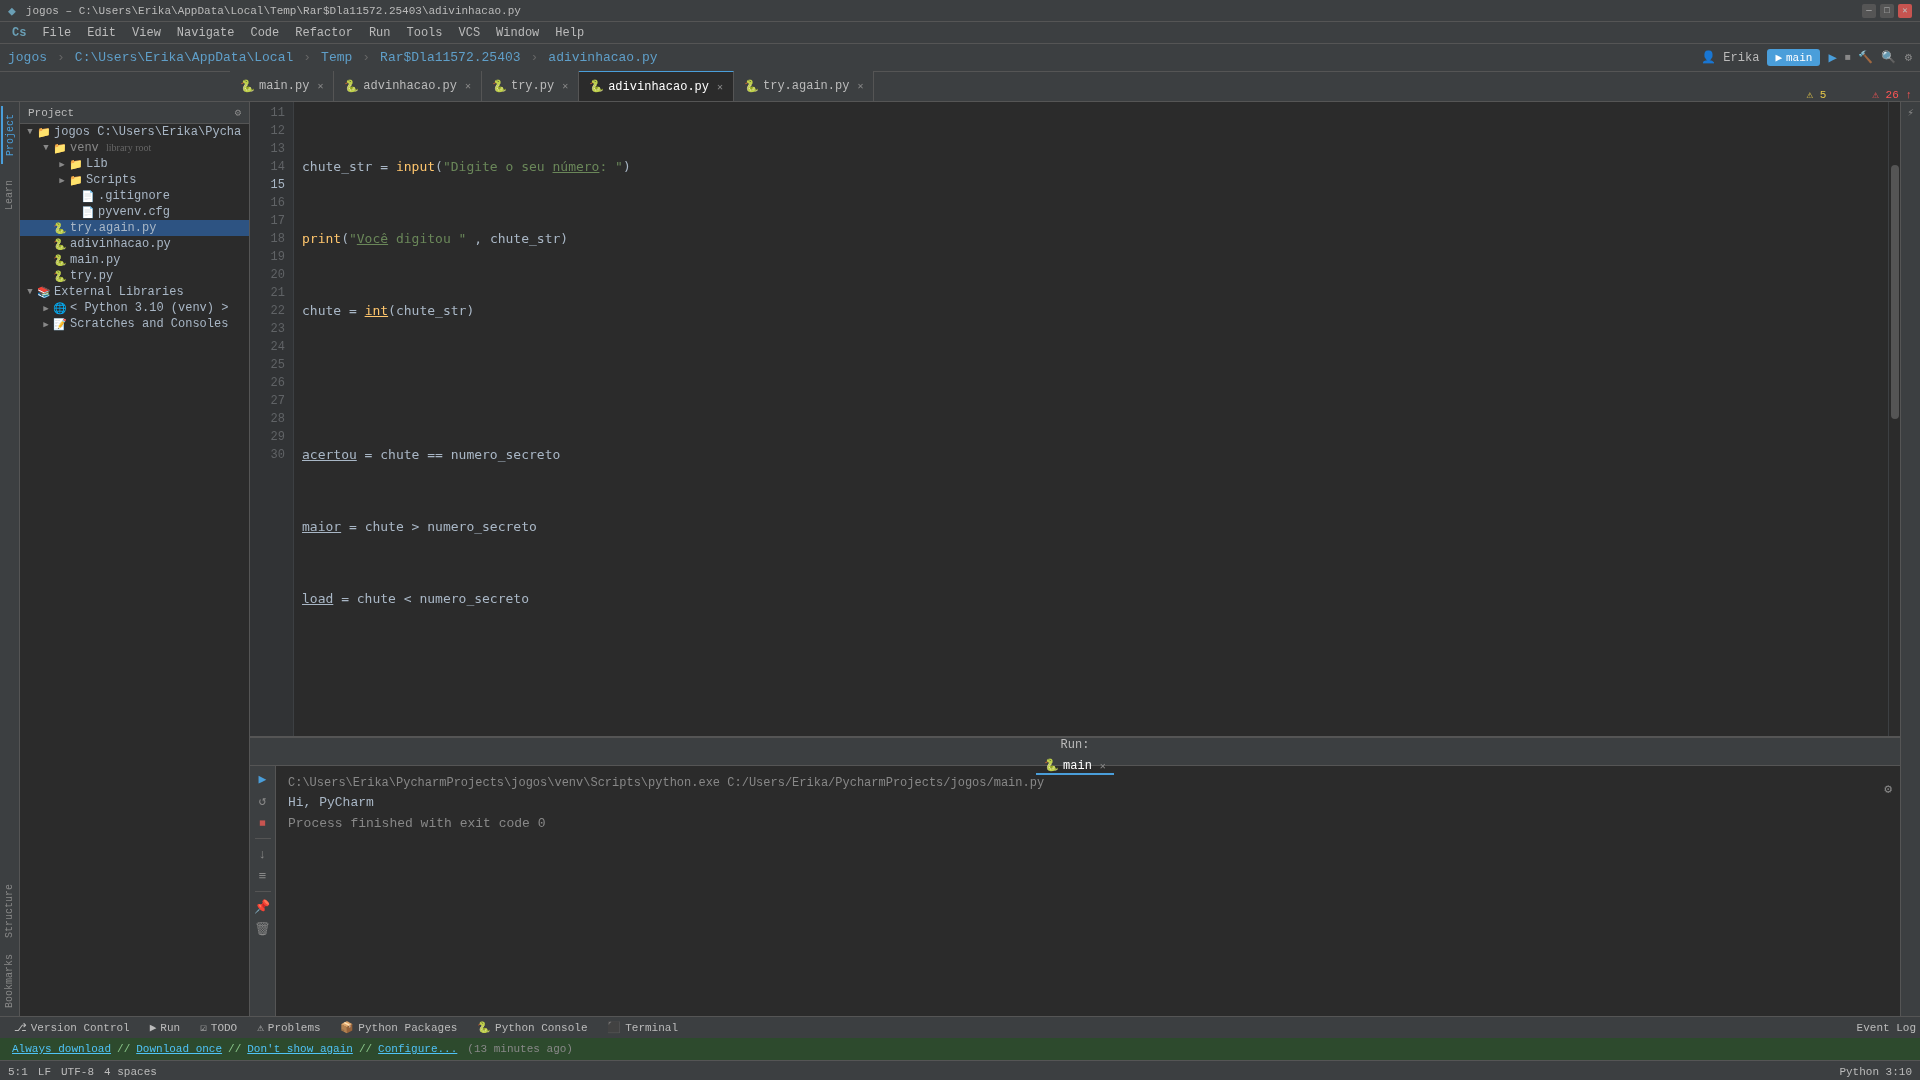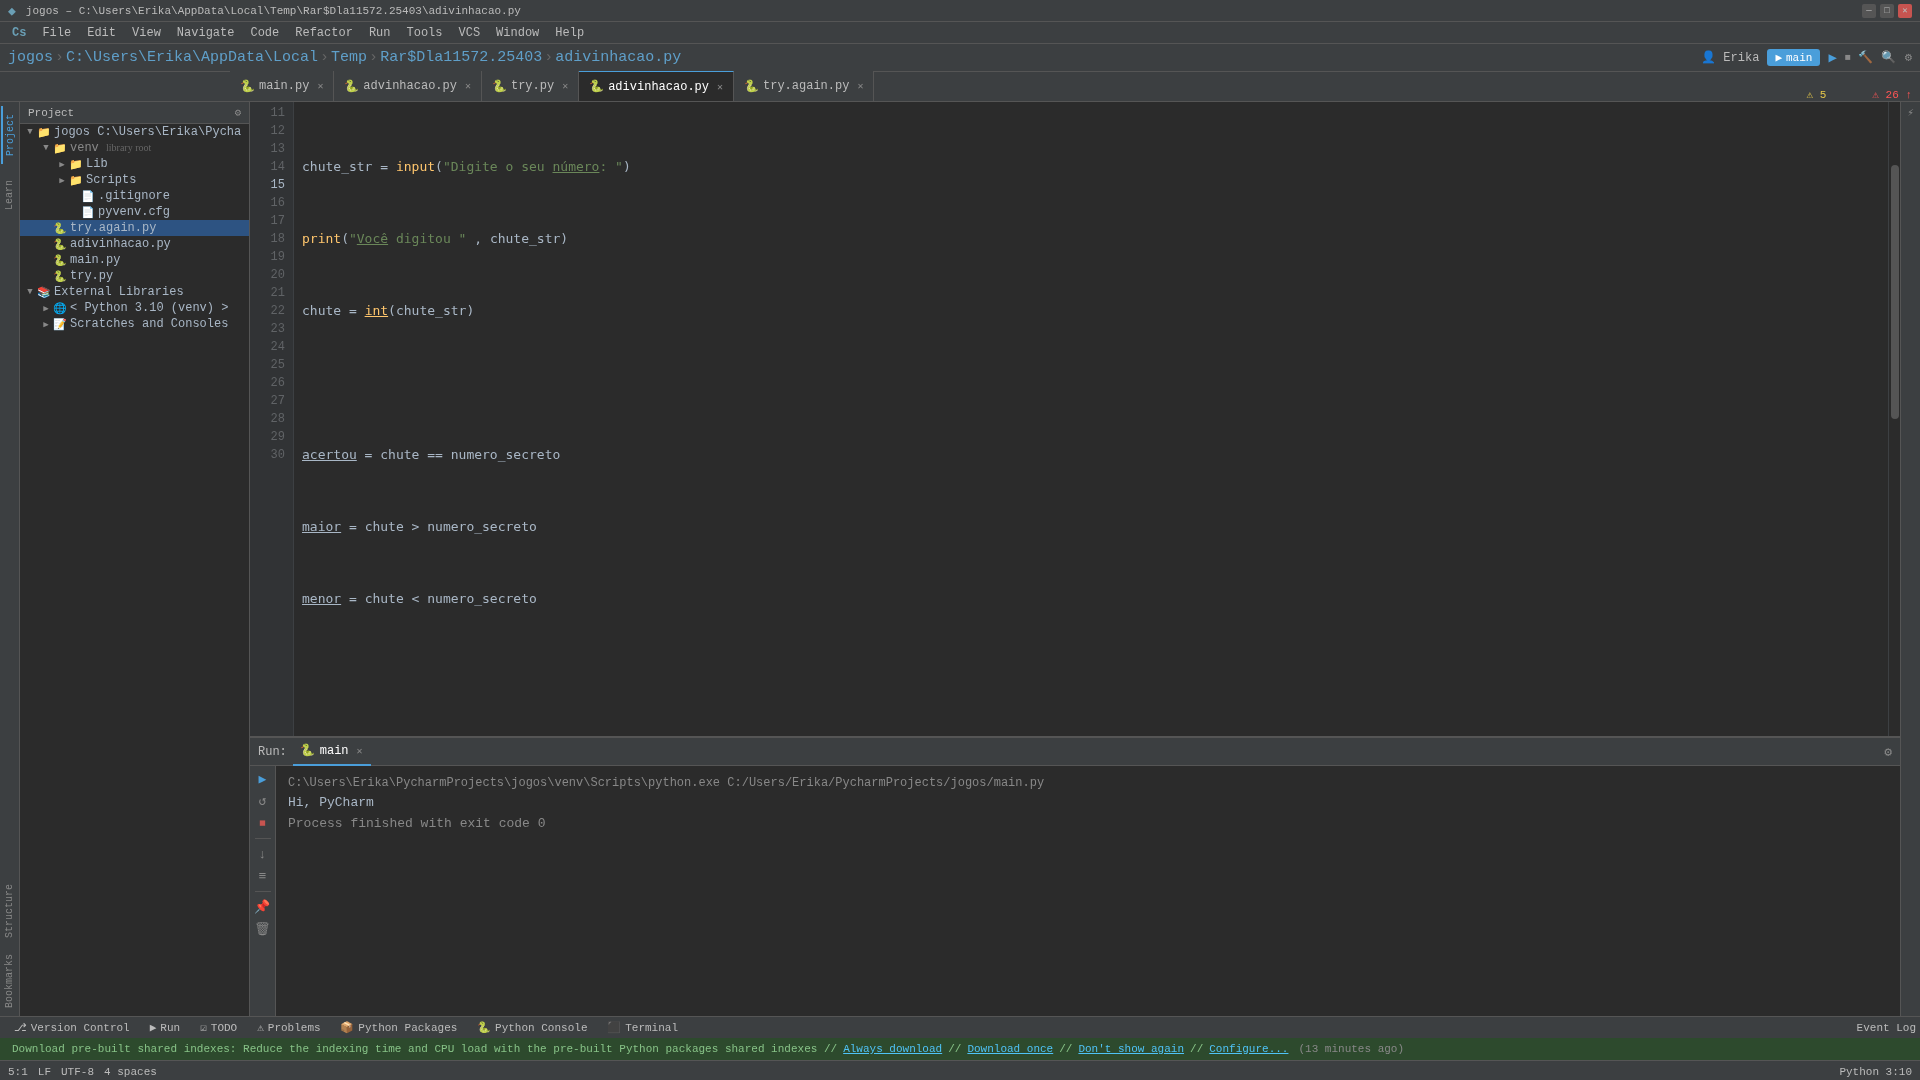--- a/index.html
+++ b/index.html
@@ -11,21 +11,21 @@
     #titlebar .title { font-size: 11px; color: #bbb; }
     #titlebar .controls { display: flex; gap: 4px; }
     #titlebar .ctrl-btn { width: 14px; height: 14px; border-radius: 2px; background: #555; display: flex; align-items: center; justify-content: center; font-size: 9px; color: #bbb; cursor: pointer; }
 
     
     #menubar { background: #3c3f41; height: 22px; display: flex; align-items: center; padding: 0 4px; border-bottom: 1px solid #555; }
     #menubar .menu-item { padding: 2px 8px; font-size: 12px; color: #bbb; cursor: pointer; }
 
     
     #navbar { background: #3c3f41; height: 28px; display: flex; align-items: center; padding: 0 8px; gap: 4px; border-bottom: 1px solid #555; }
-    .nav-breadcrumb { font-size: 15px; color: #9da9b5; display: flex; align-items: center; gap: 2px; }
+    .nav-breadcrumb { font-size: 13px; color: #9da9b5; display: flex; align-items: center; gap: 10px; }
     .nav-sep { color: #666; }
     .nav-link { color: #5f9fc9; cursor: pointer; }
     .nav-right { margin-left: auto; display: flex; align-items: center; gap: 8px; }
     .tab { display: flex; align-items: center; padding: 0 10px; height: 30px; font-size: 12px; color: #bbb; cursor: pointer; border-right: 1px solid #555; gap: 4px; background: #3c3f41; }
     .tab.active { background: #2b2b2b; color: #fff; border-top: 1px solid #4a9eda; }
     .tab .close-x { color: #888; font-size: 10px; margin-left: 4px; }
 
     
     #project-panel { width: 230px; background: #2b2b2b; border-right: 1px solid #555; overflow: hidden; display: flex; flex-direction: column; }
     #project-header { background: #3c3f41; padding: 4px 8px; font-size: 11px; color: #bbb; border-bottom: 1px solid #555; display: flex; justify-content: space-between; align-items: center; }
@@ -44,21 +44,21 @@
     #editor-area { flex: 1; background: #f97316; display: flex; flex-direction: column; overflow: hidden; }
     #line-numbers { width: 40px; background: #313335; color: #606366; font-size: 12px; line-height: 18px; text-align: right; padding-right: 8px; padding-top: 2px; border-right: 1px solid #3d4043; user-select: none; }
     #code-text { flex: 1; padding: 2px 8px; font-size: 13px; line-height: 18px; overflow: auto; }
     .code-line { display: flex; align-items: flex-start; min-height: 18px; white-space: pre; }
     .kw { color: #cc7832; }
     .str { color: #6a8759; }
     .var { color: #a9b7c6; }
 
     
     #run-panel { height: 280px; background: #2b2b2b; border-top: 1px solid #555; display: flex; flex-direction: column; }
-    #run-header { background: #3c3f41; height: 28px; display: flex; align-items: center; padding: 0 8px; gap: 6px; border-bottom: 1px solid #555; }
+    #run-header { background: #3c3f41; height: 28px; display: flex; align-items: center; padding: 0 8px; gap: 6px; border-bottom: 1px solid #555; flex-direction: column; }
     #run-body { display: flex; flex: 1; overflow: hidden; }
     #run-side-toolbar { width: 26px; background: #3c3f41; display: flex; flex-direction: column; align-items: center; padding: 4px 0; gap: 6px; border-right: 1px solid #555; }
     #run-output { flex: 1; padding: 8px 12px; font-size: 13px; line-height: 1.5; overflow: auto; color: #a9b7c6; }
 
     
     #statusbar { background: #3c3f41; height: 24px; display: flex; align-items: center; padding: 0 8px; gap: 12px; border-top: 1px solid #555; font-size: 11px; color: #bbb; }
     #statusbar .status-item { display: flex; align-items: center; gap: 3px; cursor: pointer; }
 
     
     #bottom-tabs { background: #3c3f41; height: 20px; display: flex; align-items: center; padding: 0 4px; border-top: 1px solid #555; }
@@ -309,21 +309,21 @@
           <div class="code-line">    <span style="color:#ffc66d;">print</span>(<span class="str">"<span style="text-decoration:underline;">Você</span> digitou "</span> , <span class="var">chute_str</span>)</div>
           
           <div class="code-line">    <span class="var">chute</span> = <span style="color:#ffc66d;text-decoration:underline;">int</span>(<span class="var">chute_str</span>)</div>
           
           <div class="code-line"></div>
           
           <div class="code-line">    <span class="var" style="text-decoration:underline;">acertou</span> = <span class="var">chute</span> == <span class="var">numero_secreto</span></div>
           
           <div class="code-line">    <span class="var" style="text-decoration:underline;">maior</span> = <span class="var">chute</span> &gt; <span class="var">numero_secreto</span></div>
           
-          <div class="code-line">    <span class="var" style="text-decoration:underline;">menor</span> = <span class="var">chute</span> &lt; <span class="var">numero_secreto</span></div>
+          <div class="code-line">    <span class="var" style="text-decoration:underline;">load</span> = <span class="var">chute</span> &lt; <span class="var">numero_secreto</span></div>
           
           <div class="code-line"></div>
           
           <div class="code-line">    <span class="kw">if</span>(<span class="var" style="text-decoration:underline;">acertou</span>):</div>
           
           
           
           
           
           
@@ -423,21 +423,20 @@
   <div class="bottom-tab">
     <span>⬛</span>
     <span>Terminal</span>
   </div>
   <div style="margin-left:auto; display:flex; align-items:center; gap:8px;">
     <span style="font-size:11px; color:#bbb; cursor:pointer;">Event Log</span>
   </div>
 </div>
 
 <div id="notification-bar" style="background:#2d4a2d; height:22px; display:flex; align-items:center; padding:0 12px; font-size:11px; color:#87c287; gap:6px; overflow:hidden;">
-  <span style="white-space:nowrap; overflow:hidden; text-overflow:ellipsis;">Download pre-built shared indexes: Reduce the indexing time and CPU load with the pre-built Python packages shared indexes //</span>
   <span class="notif-link">Always download</span>
   <span> // </span>
   <span class="notif-link">Download once</span>
   <span> // </span>
   <span class="notif-link">Don't show again</span>
   <span> // </span>
   <span class="notif-link">Configure...</span>
   <span style="color:#888; margin-left:4px;">(13 minutes ago)</span>
 </div>
 

